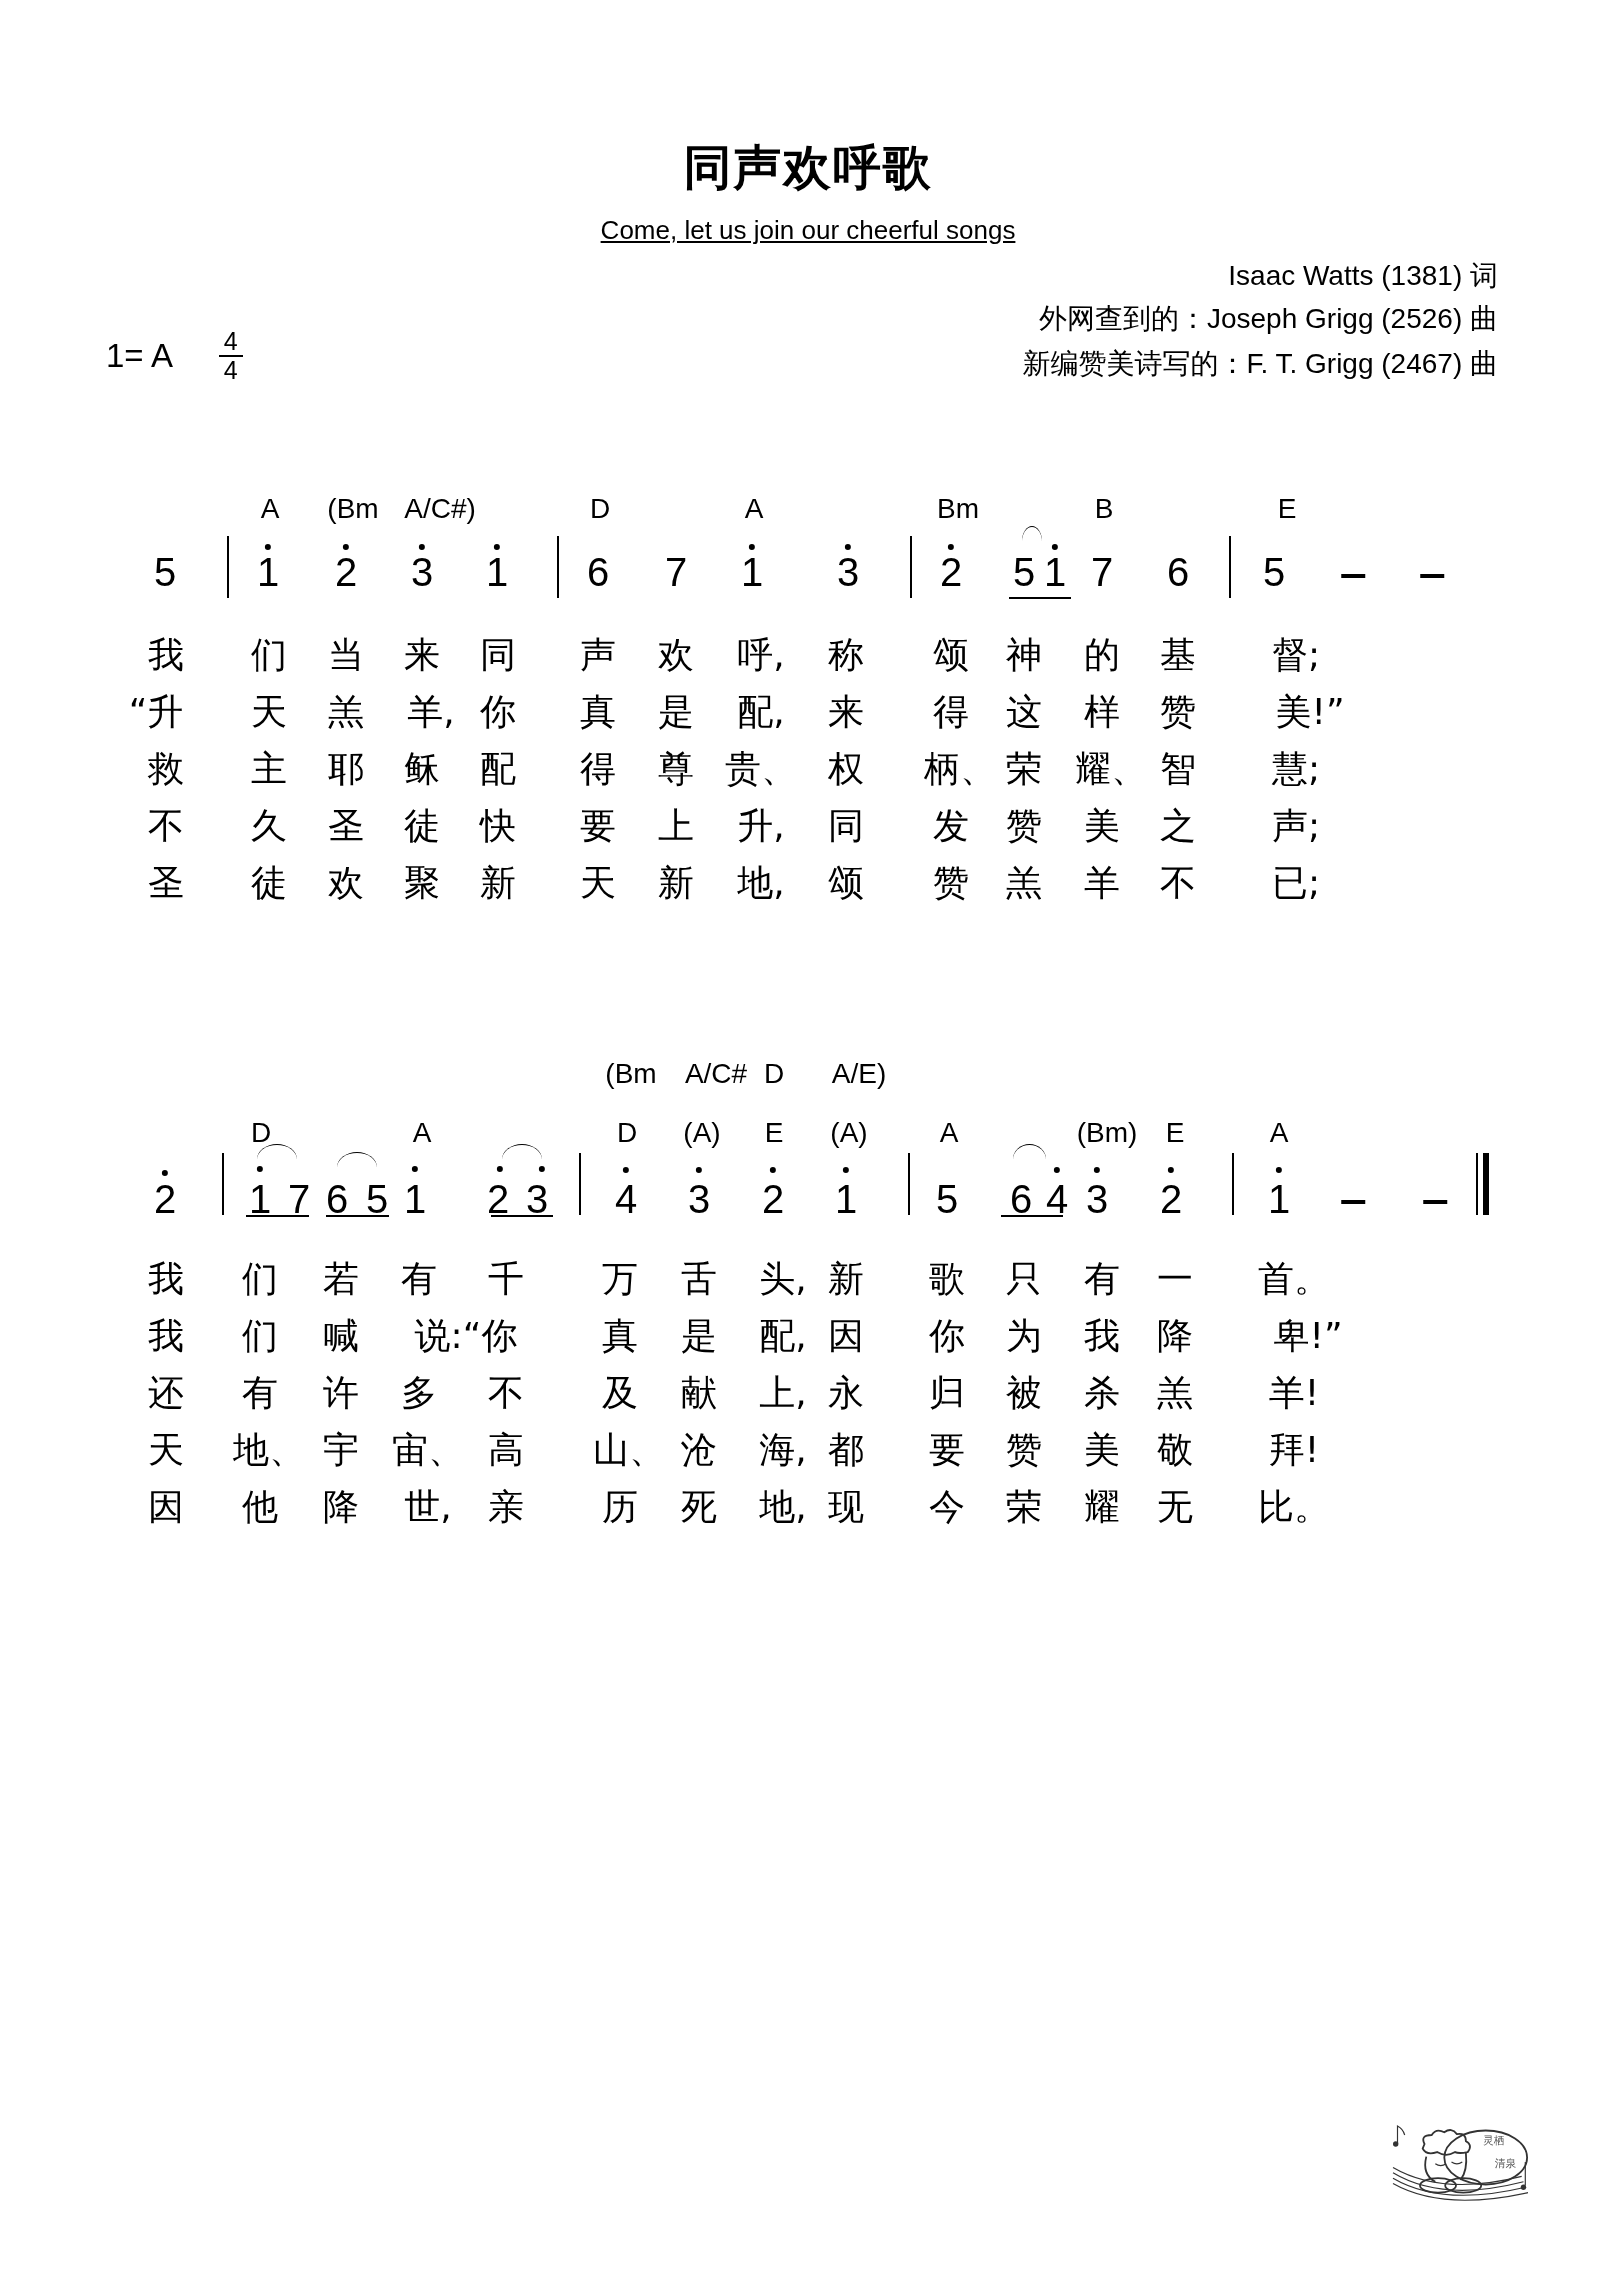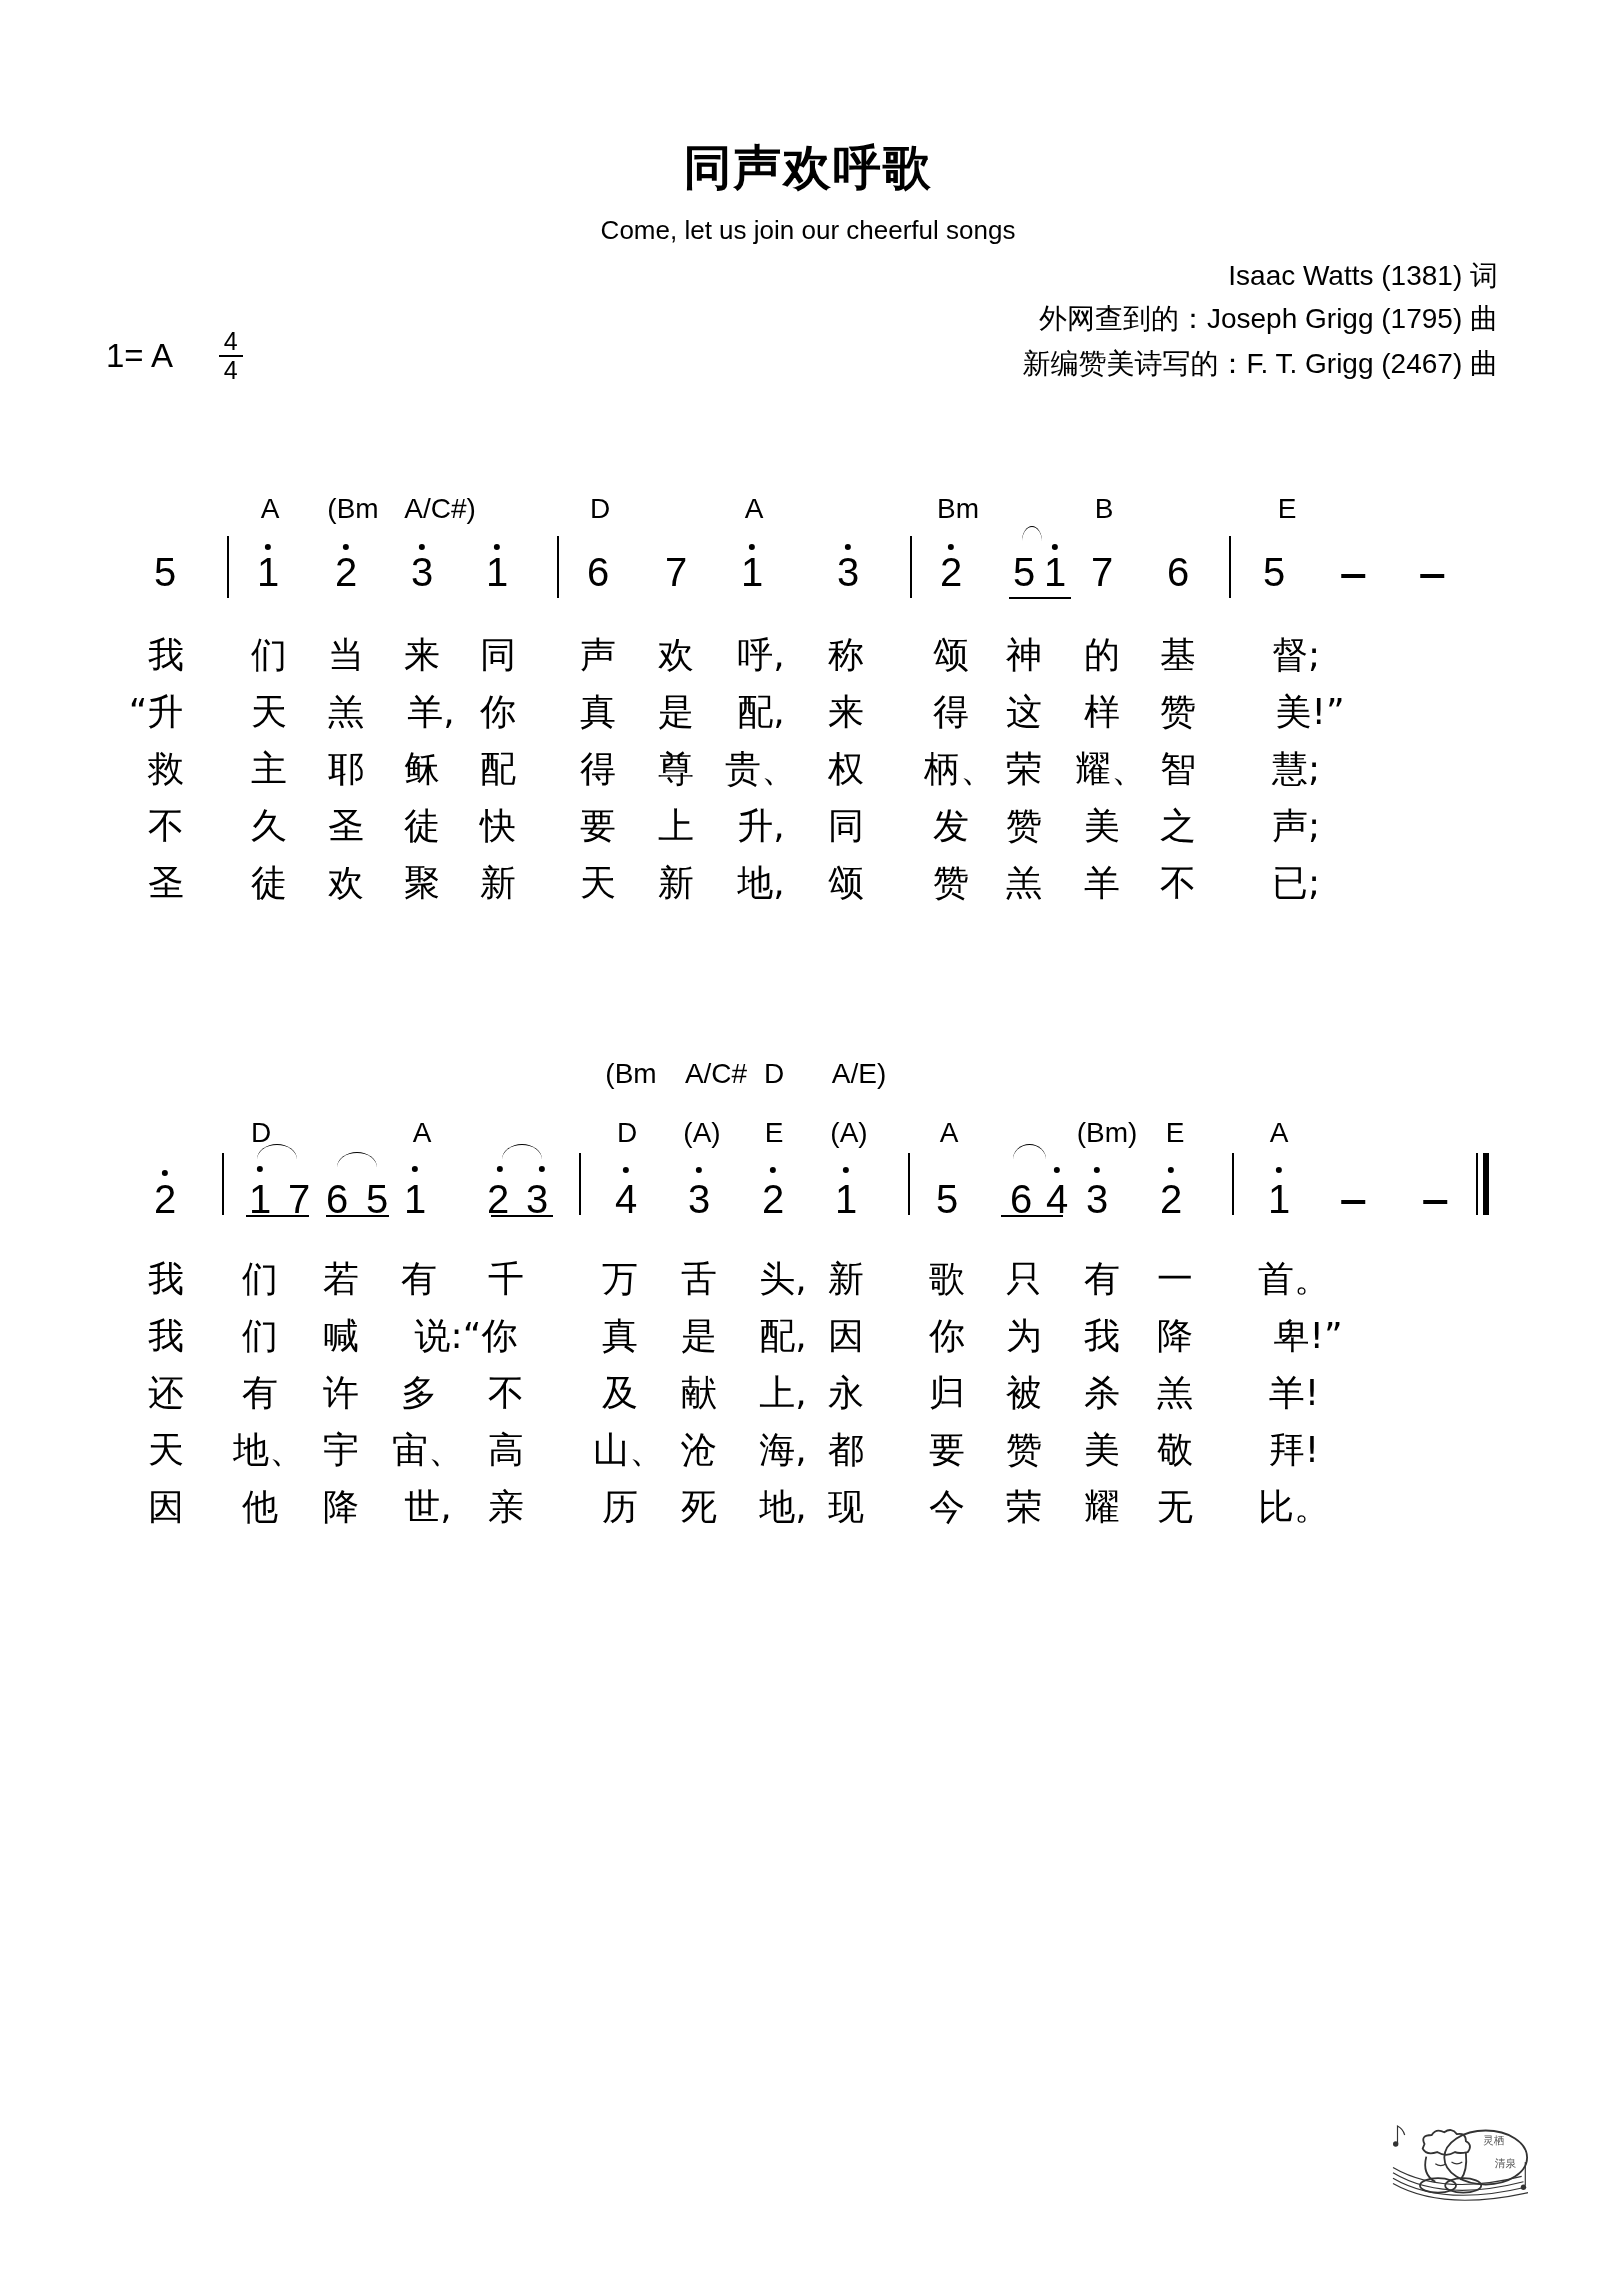--- a/index.html
+++ b/index.html
@@ -1,20 +1,20 @@
 <!DOCTYPE html>
 <html style="font-size:14.5px"><head>
 <meta charset="utf-8">
 <style>
   html, body { margin:0; padding:0; background:#ffffff; }
   body { width:1616px; height:2285px; position:relative; overflow:hidden; color:#000; font-family:"DejaVu Sans", sans-serif; }
   .abs { position:absolute; }
   .c { transform:translateX(-50%); white-space:nowrap; }
   .title { left:808px; top:136px; font-size:48px; font-weight:bold; letter-spacing:1.8px; }
-  .subtitle { left:808px; top:215px; font-size:26px; font-family:"Liberation Sans", sans-serif; }
+  .subtitle { left:808px; top:215px; font-size:26px; font-family:"Liberation Sans", sans-serif;text-decoration:underline; }
   .credit { right:118px; font-size:28px; white-space:nowrap; font-family:"Liberation Sans", sans-serif; }
   .key { left:106px; top:337px; font-size:33px; font-family:"Liberation Sans", sans-serif; }
   .frac { position:absolute; left:219px; top:329px; width:23.5px; text-align:center; font-size:25px; line-height:25px; font-family:"Liberation Sans", sans-serif; }
   .frac .bar { height:1.8px; background:#000; margin:0.9px 0; }
   .chord { font-size:28px; font-family:"Liberation Sans", sans-serif; transform:translateX(-50%); white-space:nowrap; }
   .note { font-size:40px; font-family:"Liberation Sans", sans-serif; transform:translateX(-50%); line-height:40px; }
   .dot { position:absolute; width:6.3px; height:6.3px; border-radius:50%; background:#000; transform:translateX(-50%); }
   .barline { position:absolute; width:1.8px; background:#000; }
   .thick { width:6.3px; }
   .dash { position:absolute; width:23.5px; height:3.6px; background:#000; transform:translateX(-50%); }
@@ -22,21 +22,21 @@
   .slur { position:absolute; height:14.5px; border-top:1.8px solid #000; border-radius:50% 50% 0 0 / 100% 100% 0 0; }
   .lyric { font-size:36px; transform:translateX(-50%); white-space:nowrap; line-height:40px; }
   .logo { position:absolute; left:1388px; top:2117px; width:154px; height:90px; }
 </style>
 </head>
 <body>
 
 <div class="abs c title">同声欢呼歌</div>
 <div class="abs c subtitle">Come, let us join our cheerful songs</div>
 <div class="abs credit" style="top:257px">Isaac Watts (1381) 词</div>
-<div class="abs credit" style="top:300px">外网查到的：Joseph Grigg (1795) 曲</div>
+<div class="abs credit" style="top:300px">外网查到的：Joseph Grigg (2526) 曲</div>
 <div class="abs credit" style="top:345px">新编赞美诗写的：F. T. Grigg (2467) 曲</div>
 <div class="abs key">1=  A</div>
 <div class="frac">
   <div>4</div>
   <div class="bar"></div>
   <div>4</div>
 </div>
 
 <div>
 

